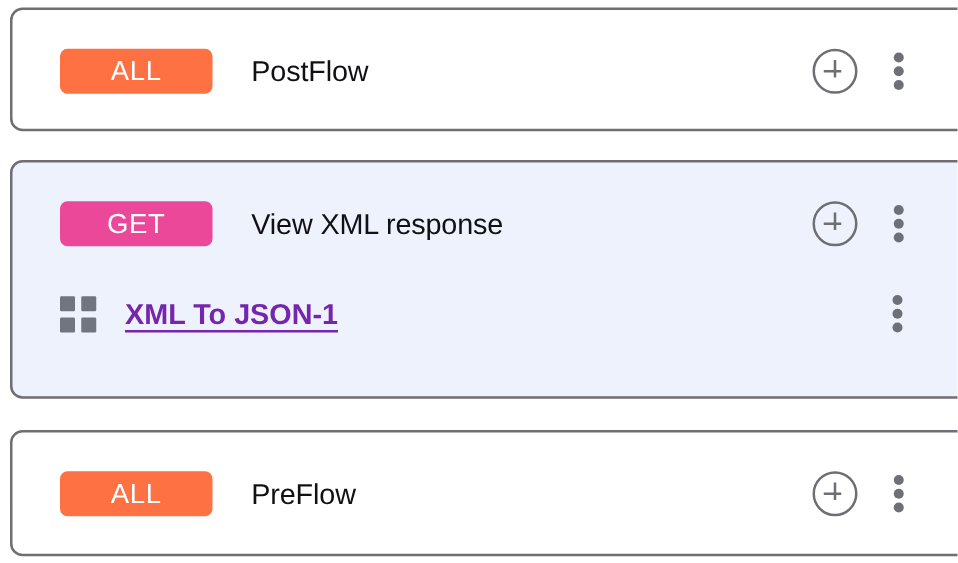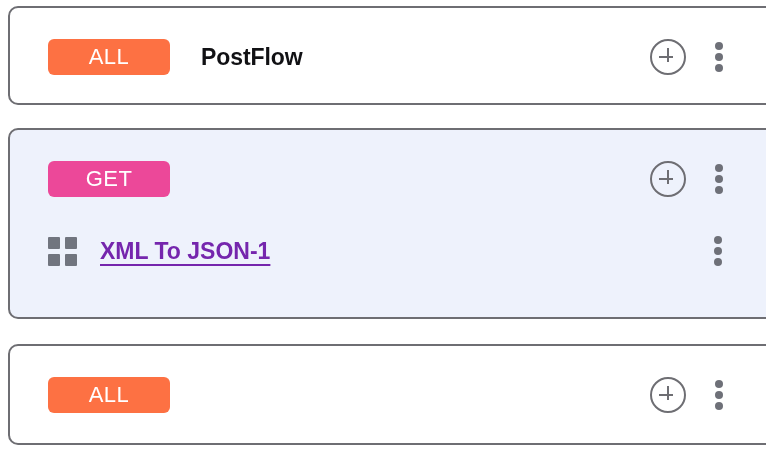--- a/index.html
+++ b/index.html
@@ -68,21 +68,21 @@
     line-height: 1;
     user-select: none;
   }
   .badge-all { background: #fd7143; }
   .badge-get { background: #ec4899; }
 
   
   .flow-title {
     margin-left: 31px;
     font-size: 23px;
-    font-weight: bold;
+    font-weight: normal;
     color: #111114;
     white-space: nowrap;
     letter-spacing: -0.1px;
     text-align: center;
   }
 
   
   .policy-icon {
     flex: 0 0 auto;
     width: 30px;
@@ -188,20 +188,21 @@
           <span></span>
         </div>
       </div>
     </div>
   </div>
 
   <div class="flow-panel panel-selected is-selected">
 
     <div class="flow-row row-endpoint">
       <div class="method-badge badge-get">GET</div>
+      <div class="flow-title">View XML response</div>
       <div class="row-actions actions-endpoint">
         <div class="add-icon"></div>
         <div class="kebab-icon">
           <span></span>
           <span></span>
           <span></span>
         </div>
       </div>
     </div>
 
@@ -219,20 +220,21 @@
           <span></span>
           <span></span>
         </div>
       </div>
     </div>
   </div>
 
   <div class="flow-panel panel-preflow">
     <div class="flow-row row-endpoint">
       <div class="method-badge badge-all">ALL</div>
+      <div class="flow-title">PreFlow</div>
       <div class="row-actions actions-endpoint">
         <div class="add-icon"></div>
         <div class="kebab-icon">
           <span></span>
           <span></span>
           <span></span>
         </div>
       </div>
     </div>
   </div>

